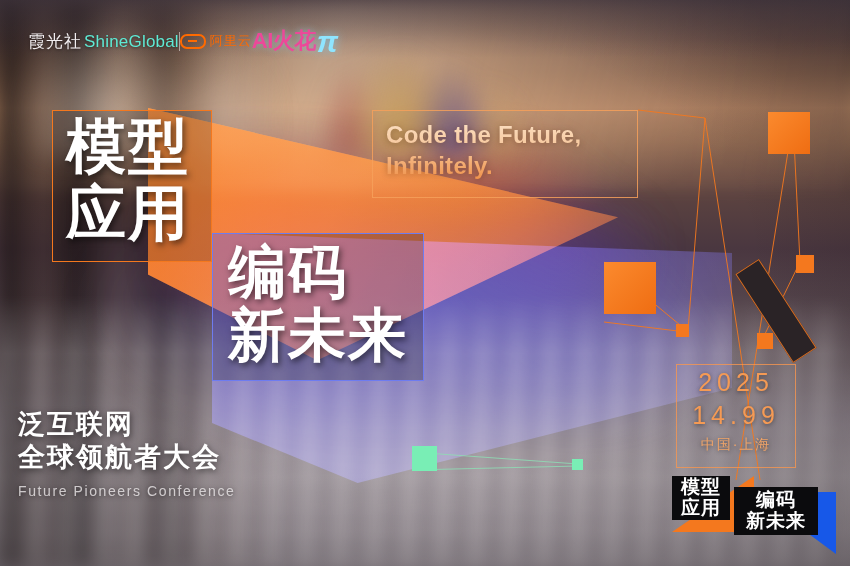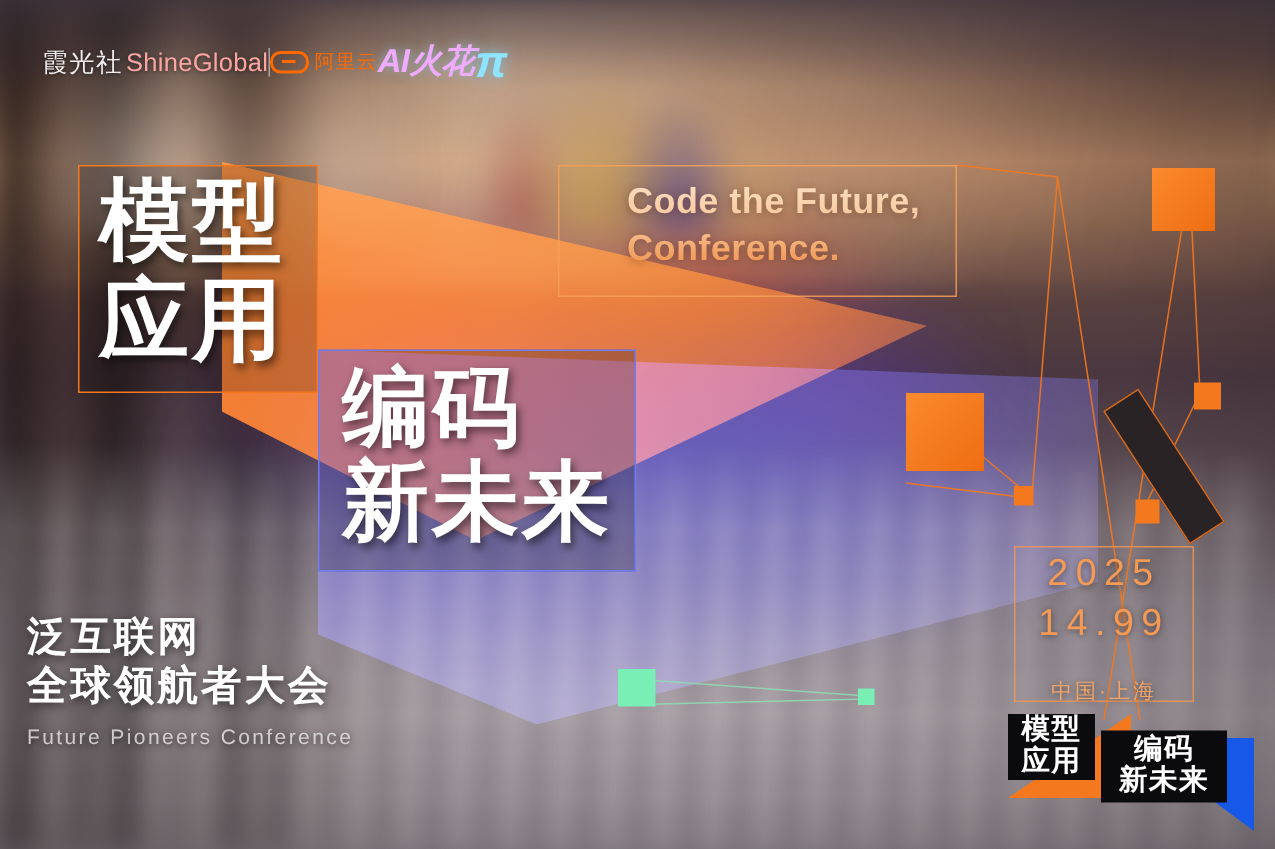--- a/index.html
+++ b/index.html
@@ -99,36 +99,36 @@
     background:linear-gradient(180deg, rgba(60,50,62,0.55) 0%, rgba(60,50,62,0.10) 75%, rgba(0,0,0,0) 100%);
   }
 
   
   .header { position:absolute; top:26px; left:28px; display:flex; align-items:center; z-index:40; }
   .logo-cn {
     color:#f2eef0; font-size:17px; letter-spacing:1px; font-weight:500;
     text-shadow:0 1px 3px rgba(0,0,0,.45);
   }
   .logo-en {
-    color:#fca5a5; font-size:17px; letter-spacing:.2px; font-weight:400;
+    color:#5eead4; font-size:17px; letter-spacing:.2px; font-weight:400;
     text-shadow:0 1px 3px rgba(0,0,0,.45);
   }
   .logo-sep { width:1px; height:19px; background:rgba(240,236,238,.55); }
   .ali-logo {
     display:flex; align-items:center; gap:4px;
   }
   .ali-mark {
     width:26px; height:15px; border:2px solid #ff6a00; border-radius:7px;
     display:flex; align-items:center; justify-content:center;
   }
   .ali-mark span { display:block; width:9px; height:2px; background:#ff6a00; }
   .ali-text { color:#ff6a00; font-size:13px; font-weight:400; letter-spacing:1px; filter:blur(.35px); }
   .ai-logo { display:flex; align-items:center; gap:1px; }
   .ai-txt {
-    color:#f0abfc; font-size:22px; font-weight:700; font-style:italic;
+    color:#ec4899; font-size:22px; font-weight:700; 
     letter-spacing:-.5px; text-shadow:0 0 7px rgba(140,220,255,.55);
   }
   .ai-pi {
     color:#8fe5ff; font-size:30px; font-weight:700; font-style:italic; line-height:.9;
     text-shadow:0 0 10px rgba(120,215,255,.75);
   }
   svg.lines { position:absolute; inset:0; width:850px; height:566px; z-index:13; pointer-events:none; }
 
   .sq { position:absolute; background:#f4781e; z-index:14; }
   .sq.grad { background:linear-gradient(135deg,#fb8a2e 0%,#ef6d12 100%); }
@@ -188,21 +188,21 @@
   
   .box-slogan {
     position:absolute; left:372px; top:110px; width:266px; height:88px; z-index:18;
     border:1px solid rgba(246,160,90,.85);
   }
   .slogan {
     position:absolute; left:386px; top:120px; z-index:22;
     font-size:24px; font-weight:700; line-height:1.28; letter-spacing:.3px;
     background:linear-gradient(180deg,#fbe0c4 0%,#f7c79b 45%,#ef8f46 100%);
     -webkit-background-clip:text; background-clip:text; color:transparent;
-    text-shadow:none; filter:drop-shadow(0 1px 3px rgba(60,20,0,.35));margin-left:32px;
+    text-shadow:none; filter:drop-shadow(0 1px 3px rgba(60,20,0,.35));
   }
 
   
   .conf { position:absolute; left:18px; top:408px; z-index:24; }
   .conf-cn {
     color:#ffffff; font-size:27px; font-weight:700; line-height:1.22; letter-spacing:2px;
     text-shadow:1px 2px 6px rgba(0,0,0,.55);
   }
   .conf-en {
     margin-top:9px; color:rgba(236,232,234,.80); font-size:14px;
@@ -214,21 +214,21 @@
   .box-date {
     position:absolute; left:676px; top:364px; width:120px; height:104px; z-index:18;
     border:1px solid rgba(246,150,80,.8);
   }
   .date-wrap { position:absolute; left:676px; top:366px; width:120px; z-index:22; text-align:center; }
   .date-y, .date-d {
     color:#f59a54; font-size:25px; font-weight:400; letter-spacing:5px; line-height:1.32;
     text-shadow:0 1px 4px rgba(0,0,0,.45);
   }
   .date-city {
-    margin-top:20px; color:#f0a468; font-size:14px; letter-spacing:2px; font-weight:400;
+    margin-top:4px; color:#f0a468; font-size:14px; letter-spacing:2px; font-weight:400;
     text-shadow:0 1px 4px rgba(0,0,0,.45);
   }
 
   
   .badge-tri-orange {
     position:absolute; left:672px; top:476px; width:82px; height:56px; z-index:16;
     background:#f4781e;
     clip-path:polygon(0 100%, 100% 0, 100% 100%);
   }
   .badge-tri-blue {
@@ -322,21 +322,21 @@
 
   <div class="box-bianma"></div>
   <div class="cn-title t-bianma">
     <div>编码</div>
     <div>新未来</div>
   </div>
 
   <div class="box-slogan"></div>
   <div class="slogan">
     <div>Code the Future,</div>
-    <div>Conference.</div>
+    <div>Infinitely.</div>
   </div>
 
   <div class="conf">
     <div class="conf-cn">泛互联网</div>
     <div class="conf-cn">全球领航者大会</div>
     <div class="conf-en">Future Pioneers Conference</div>
   </div>
 
   <div class="box-date"></div>
   <div class="date-wrap">

